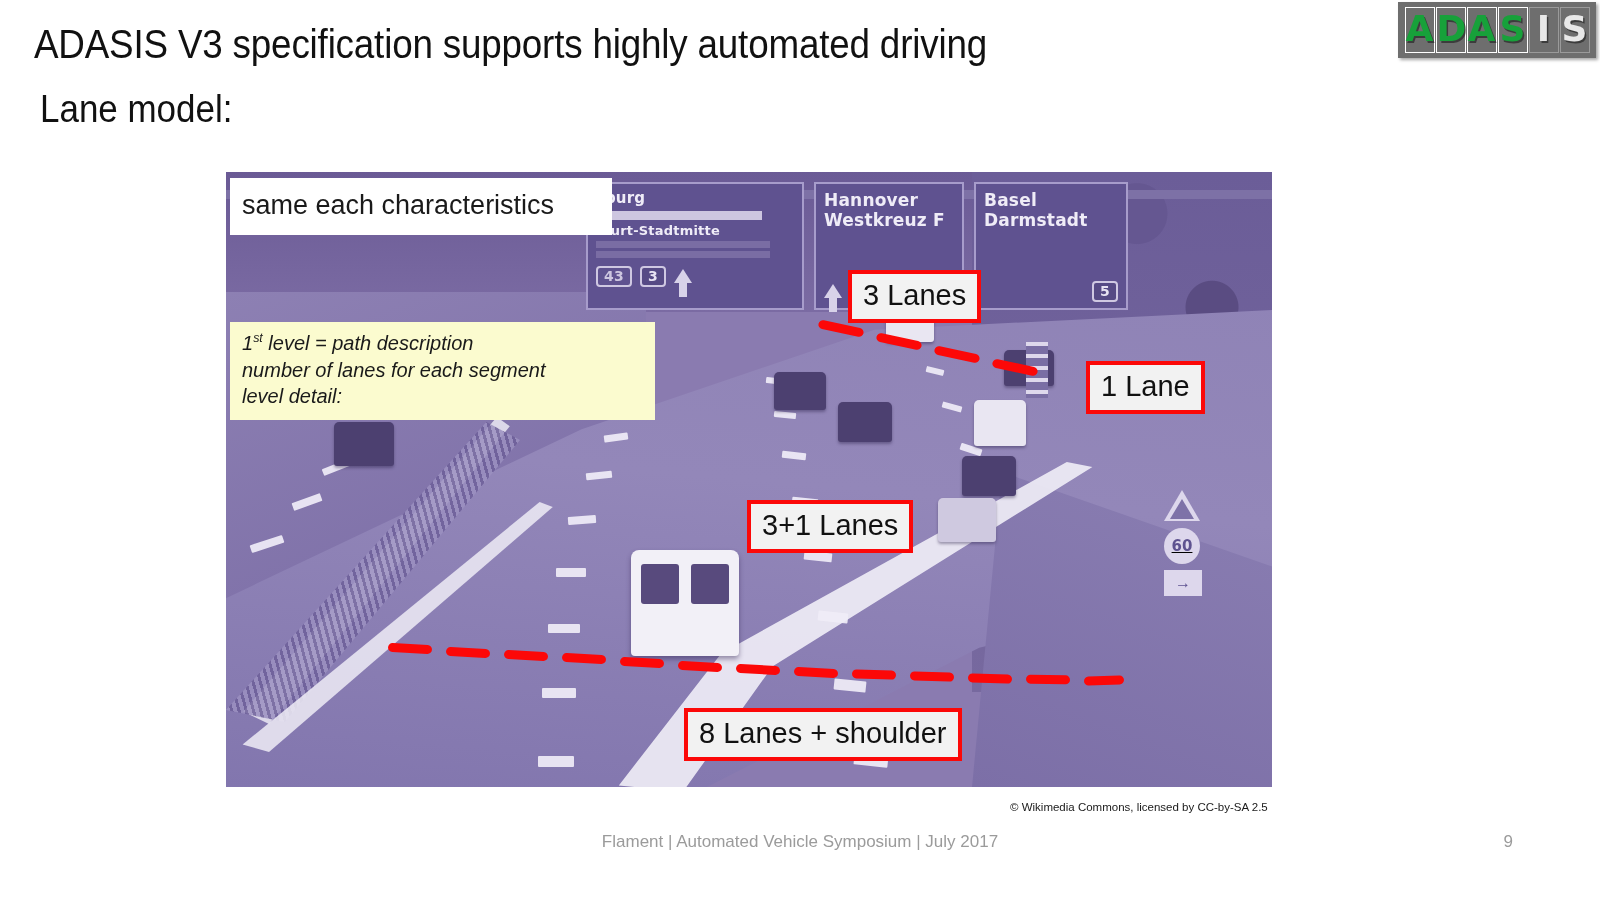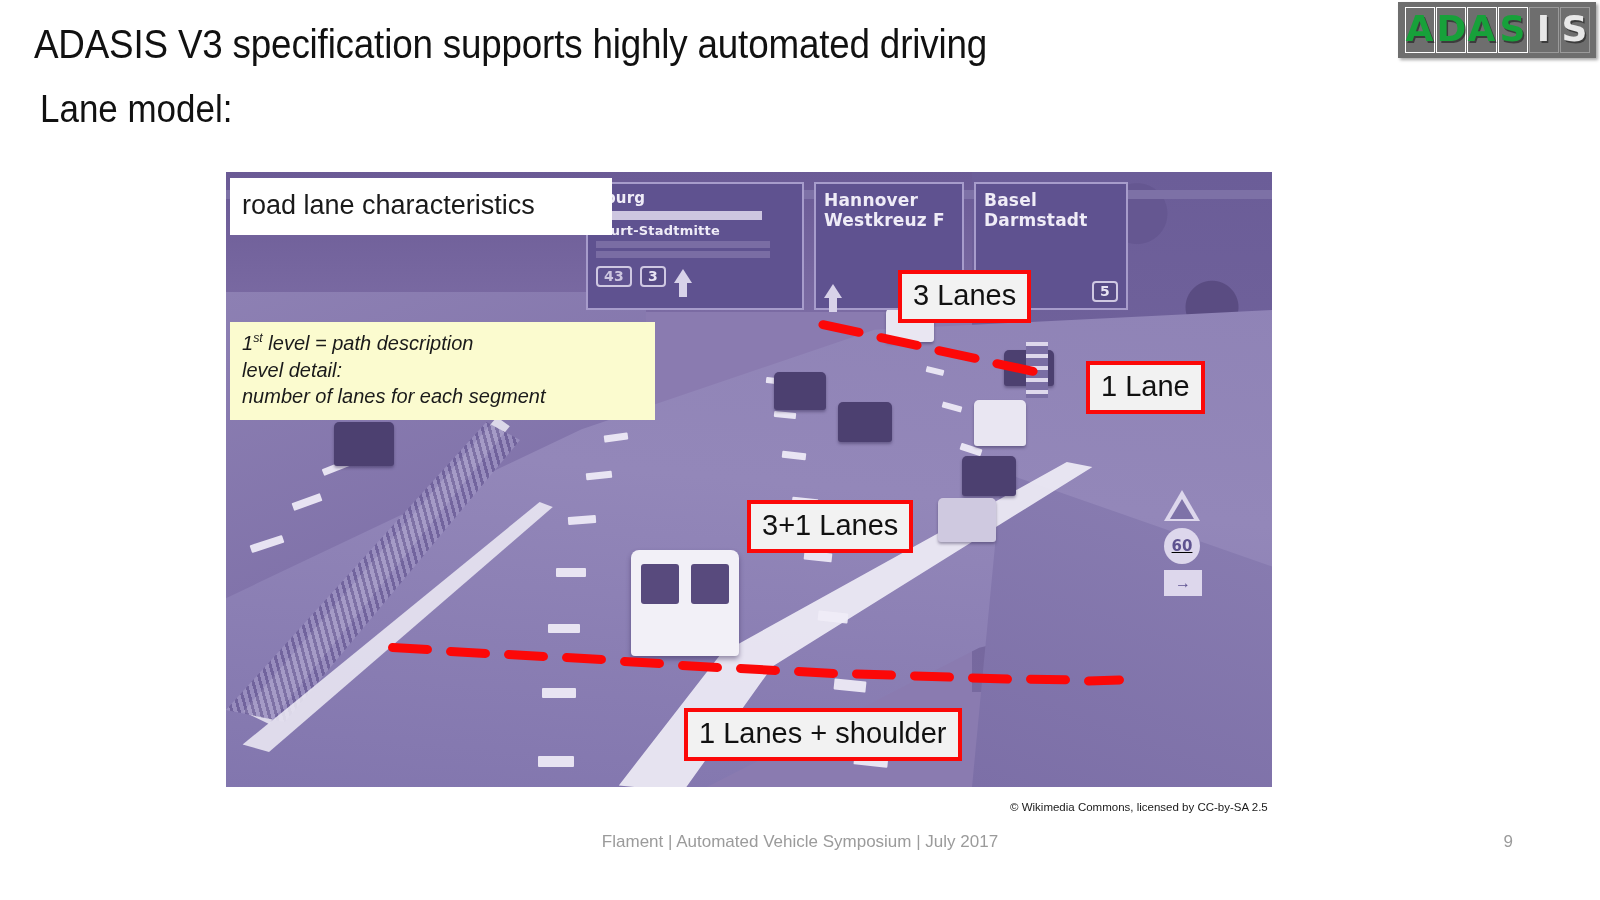--- a/index.html
+++ b/index.html
@@ -223,21 +223,21 @@
     position:absolute;
     background:#f2f2f2;
     border:4px solid #fc0808;
     color:#111;
     font-size:29px;
     line-height:1;
     padding:7px 11px 9px 11px;
     white-space:nowrap;
     font-family:"Liberation Sans",sans-serif;
   }
-  #label-3lanes        { left:898px; top:270px; }
+  #label-3lanes        { left:848px; top:270px; }
   #label-1lane         { left:1086px; top:361px; }
   #label-3plus1        { left:747px; top:500px; }
   #label-3shoulder     { left:684px; top:708px; }
 
   
   .red-dash {
     position:absolute;
     height:9px;
     background:#fc0808;
     border-radius:5px;
@@ -381,29 +381,29 @@
   <div class="red-dash" style="left:510px;top:493px;width:44px;transform:rotate(3deg);"></div>
   <div class="red-dash" style="left:568px;top:496px;width:44px;transform:rotate(3deg);"></div>
   <div class="red-dash" style="left:626px;top:498px;width:44px;transform:rotate(2deg);"></div>
   <div class="red-dash" style="left:684px;top:500px;width:44px;transform:rotate(2deg);"></div>
   <div class="red-dash" style="left:742px;top:502px;width:44px;transform:rotate(2deg);"></div>
   <div class="red-dash" style="left:800px;top:503px;width:44px;transform:rotate(1deg);"></div>
   <div class="red-dash" style="left:858px;top:504px;width:40px;transform:rotate(-2deg);"></div>
 </div>
 
 <div id="white-callout">
-  <div>road lane characteristics</div>
+  <div>same each characteristics</div>
 </div>
 
 <div id="yellow-callout">
   <div><span>1</span><sup>st</sup><span> level = path description</span></div>
+  <div>number of lanes for each segment</div>
   <div>level detail:</div>
-  <div>number of lanes for each segment</div>
 </div>
 
 <div class="lane-label" id="label-3lanes">3 Lanes</div>
 <div class="lane-label" id="label-1lane">1 Lane</div>
 <div class="lane-label" id="label-3plus1">3+1 Lanes</div>
-<div class="lane-label" id="label-3shoulder">1 Lanes + shoulder</div>
+<div class="lane-label" id="label-3shoulder">8 Lanes + shoulder</div>
 
 <div id="credit">© Wikimedia Commons, licensed by CC-by-SA 2.5</div>
 <div id="footer-text">Flament | Automated Vehicle Symposium | July 2017</div>
 <div id="page-number">9</div>
 
 </body></html>

